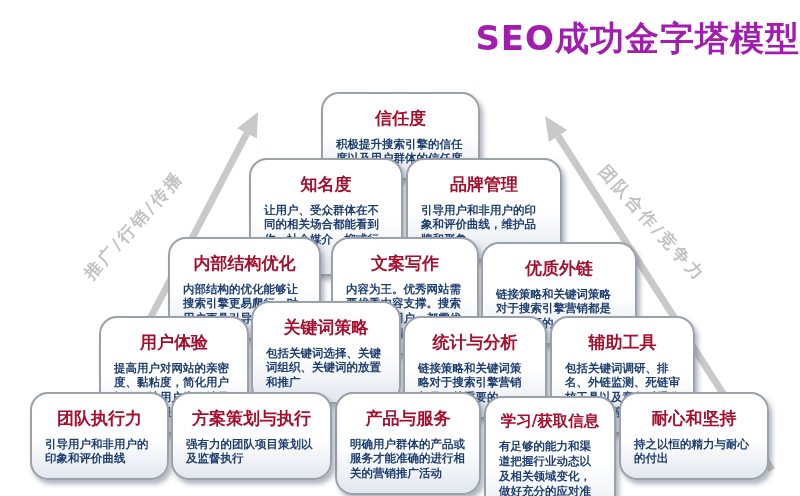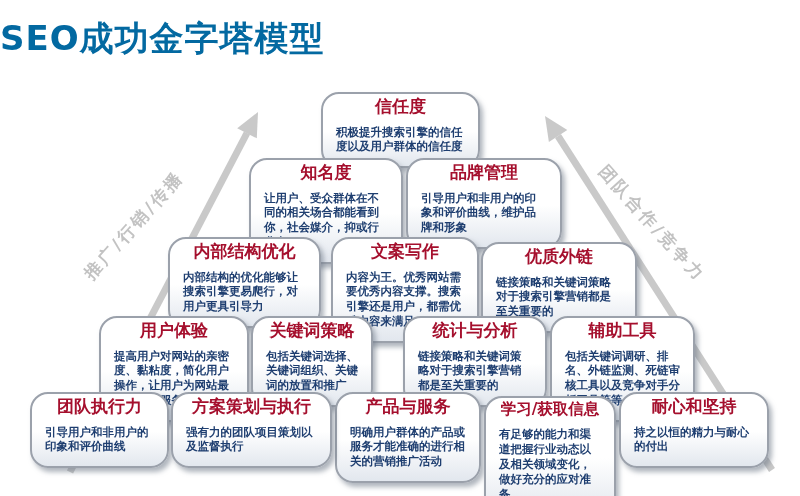--- a/index.html
+++ b/index.html
@@ -1,36 +1,36 @@
 <!DOCTYPE html>
 <html><head>
 <meta charset="utf-8">
 <style>
   html,body{margin:0;padding:0;background:#ffffff;}
   #canvas{
     position:relative;width:800px;height:496px;overflow:hidden;background:#ffffff;
     font-family:"DejaVu Sans","Liberation Sans",sans-serif;
   }
   .page-title{
-    position:absolute;top:16px;left:0;width:100%;text-align:left;
-    font-size:34px;font-weight:bold;color:#0369a1;letter-spacing:1px;z-index:3;
+    position:absolute;top:16px;left:0;width:100%;text-align:right;
+    font-size:34px;font-weight:bold;color:#a21caf;letter-spacing:1px;z-index:3;
   }
   svg.arrows{position:absolute;left:0;top:0;z-index:0;}
   .arrow-label{
     position:absolute;z-index:1;color:#c2c2c2;font-weight:bold;font-size:17px;
     letter-spacing:3px;text-align:center;white-space:nowrap;
   }
   .arrow-label.left{left:44px;top:214px;width:180px;transform:rotate(-48deg);}
   .arrow-label.right{left:562px;top:212px;width:180px;transform:rotate(48deg);}
   .box{
     position:absolute;z-index:2;box-sizing:border-box;
     border:2px solid #9ba1ab;border-radius:18px;
     background:linear-gradient(180deg,#ffffff 52%,#e2e7ee 100%);
     box-shadow:3px 4px 5px rgba(110,120,135,0.55);
-    padding:2px 5px 4px;
+    padding:14px 5px 4px;
   }
   .box .hd{
     margin:1px 0 1px;text-align:center;color:#a50f2d;
     font-size:17px;font-weight:bold;line-height:1.15;
   }
   .box .bd{
     margin:8px;color:#1e3e70;font-size:11.5px;font-weight:bold;line-height:1.3;
     text-align:left;
   }
 </style>
@@ -79,21 +79,21 @@
   </div>
   <div class="box" style="left:481px;top:242px;width:156px;min-height:77px;">
     <div class="hd">优质外链</div>
     <p class="bd">链接策略和关键词策略对于搜索引擎营销都是至关重要的</p>
   </div>
 
   <div class="box" style="left:99px;top:316px;width:150px;min-height:77px;">
     <div class="hd">用户体验</div>
     <p class="bd">提高用户对网站的亲密度、黏粘度，简化用户操作，让用户为网站最终转化为服务</p>
   </div>
-  <div class="box" style="left:251px;top:316px;width:122px;min-height:77px;font-family:Liberation Serif, serif;">
+  <div class="box" style="left:251px;top:301px;width:150px;min-height:77px;font-family:Liberation Serif, serif;">
     <div class="hd">关键词策略</div>
     <p class="bd">包括关键词选择、关键词组织、关键词的放置和推广</p>
   </div>
   <div class="box" style="left:403px;top:316px;width:144px;min-height:77px;">
     <div class="hd">统计与分析</div>
     <p class="bd">链接策略和关键词策略对于搜索引擎营销都是至关重要的</p>
   </div>
   <div class="box" style="left:550px;top:316px;width:145px;min-height:77px;">
     <div class="hd">辅助工具</div>
     <p class="bd">包括关键词调研、排名、外链监测、死链审核工具以及竞争对手分析工具等等。</p>

